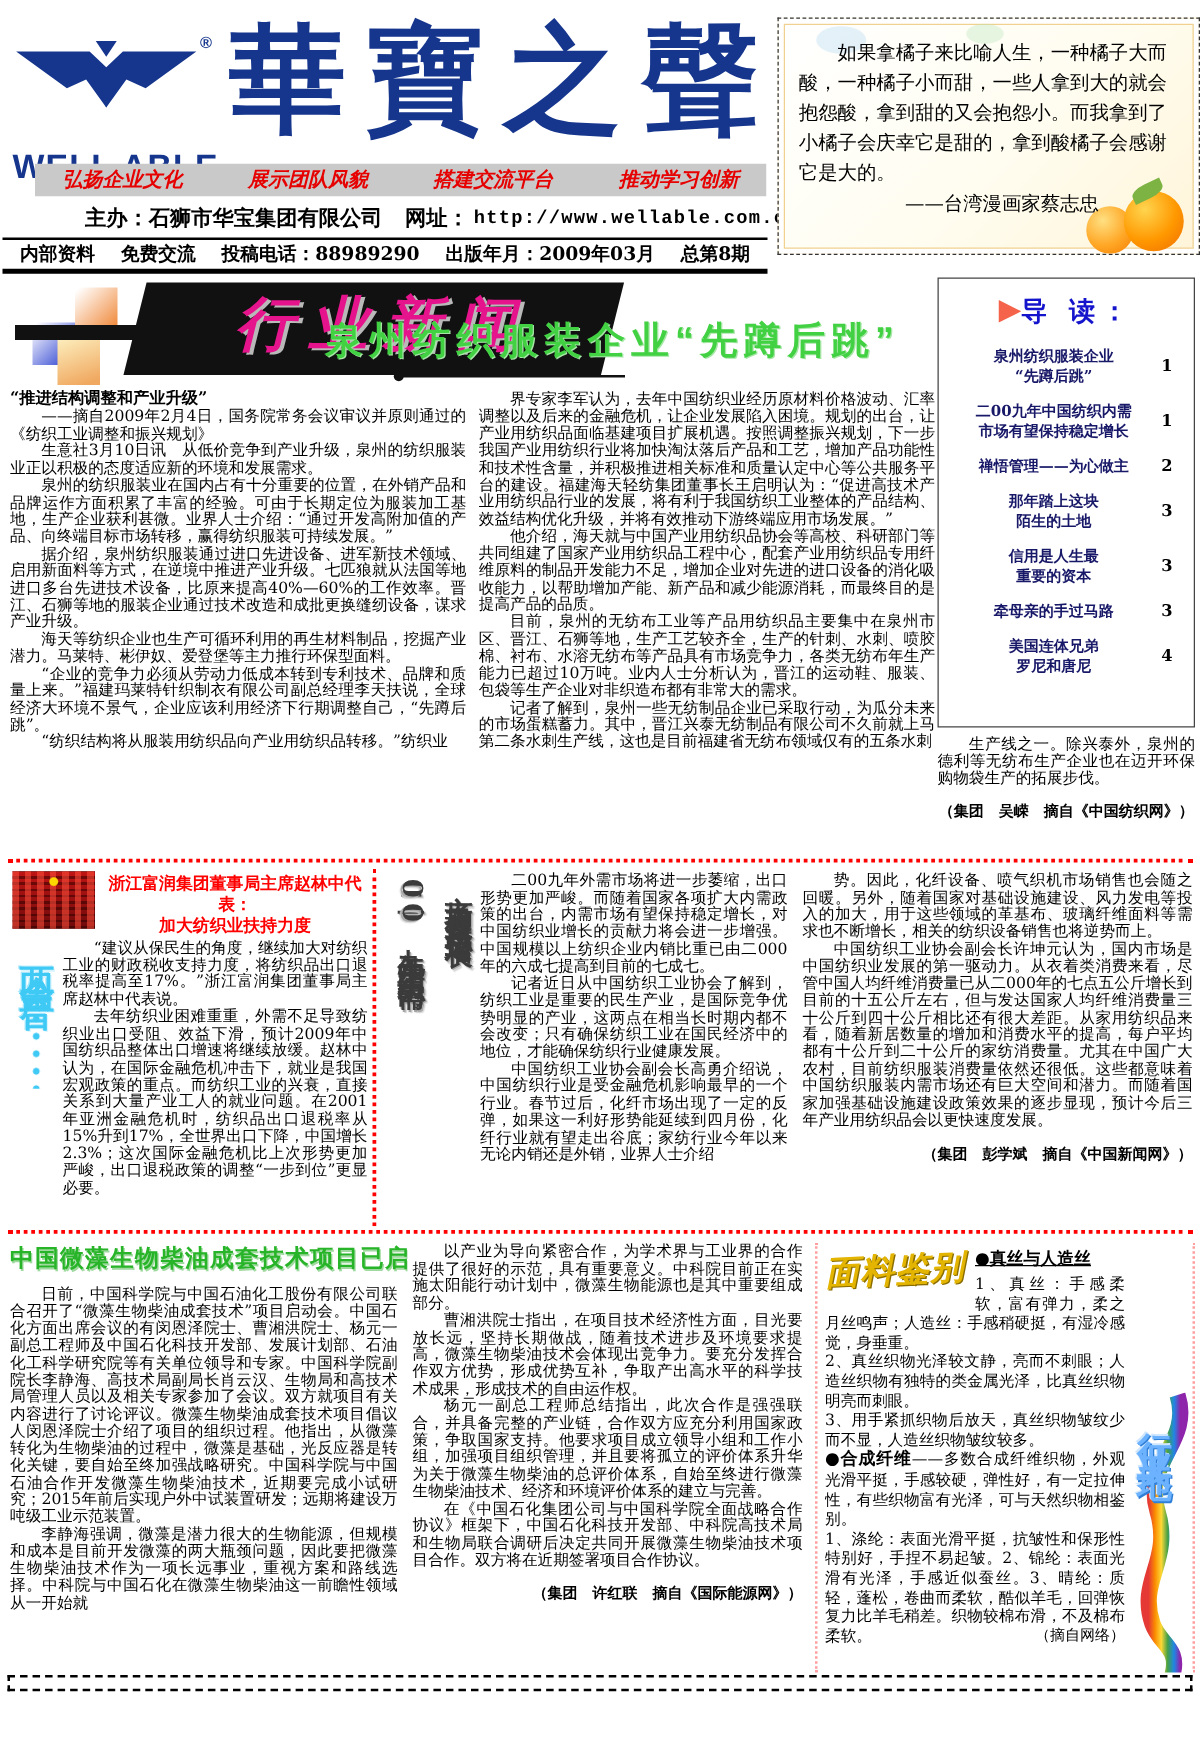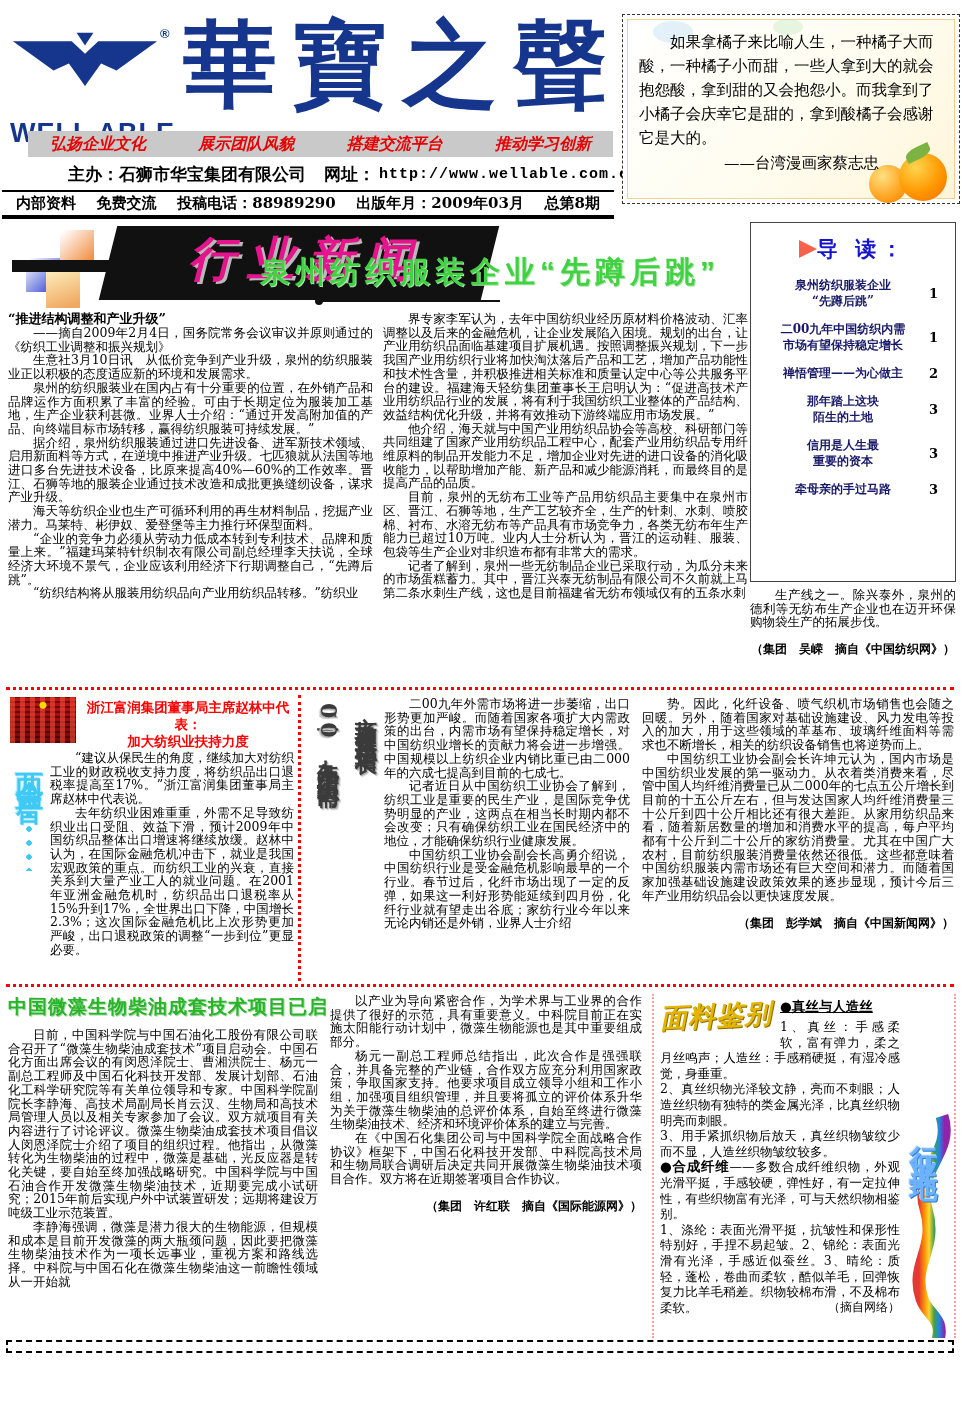--- a/index.html
+++ b/index.html
@@ -247,20 +247,27 @@
           <div>重要的资本</div>
         </div>
       <div class="digest-page">3</div>
     </div>
     <div class="digest-item">
       <div class="digest-lines">
           <div>牵母亲的手过马路</div>
         </div>
       <div class="digest-page">3</div>
     </div>
+    <div class="digest-item">
+      <div class="digest-lines">
+          <div>美国连体兄弟</div>
+          <div>罗尼和唐尼</div>
+        </div>
+      <div class="digest-page">4</div>
+    </div>
   </div>
 
   <div class="col3-rest">
     <div>
         <p class="para">生产线之一。除兴泰外，泉州的德利等无纺布生产企业也在迈开环保购物袋生产的拓展步伐。</p>
       </div>
     <div class="attr">（集团　吴嵘　摘自《中国纺织网》）</div>
   </div>
 
   <div class="red-divider" id="divider1"></div>
@@ -308,20 +315,21 @@
     <div class="s3col1">
       <div class="algae-title">中国微藻生物柴油成套技术项目已启动</div>
       <div>
           <p class="para">日前，中国科学院与中国石油化工股份有限公司联合召开了“微藻生物柴油成套技术”项目启动会。中国石化方面出席会议的有闵恩泽院士、曹湘洪院士、杨元一副总工程师及中国石化科技开发部、发展计划部、石油化工科学研究院等有关单位领导和专家。中国科学院副院长李静海、高技术局副局长肖云汉、生物局和高技术局管理人员以及相关专家参加了会议。双方就项目有关内容进行了讨论评议。微藻生物柴油成套技术项目倡议人闵恩泽院士介绍了项目的组织过程。他指出，从微藻转化为生物柴油的过程中，微藻是基础，光反应器是转化关键，要自始至终加强战略研究。中国科学院与中国石油合作开发微藻生物柴油技术，近期要完成小试研究；2015年前后实现户外中试装置研发；远期将建设万吨级工业示范装置。</p>
           <p class="para">李静海强调，微藻是潜力很大的生物能源，但规模和成本是目前开发微藻的两大瓶颈问题，因此要把微藻生物柴油技术作为一项长远事业，重视方案和路线选择。中科院与中国石化在微藻生物柴油这一前瞻性领域从一开始就</p>
         </div>
     </div>
     <div class="s3col2">
       <div>
           <p class="para">以产业为导向紧密合作，为学术界与工业界的合作提供了很好的示范，具有重要意义。中科院目前正在实施太阳能行动计划中，微藻生物能源也是其中重要组成部分。</p>
+          <p class="para">曹湘洪院士指出，在项目技术经济性方面，目光要放长远，坚持长期做战，随着技术进步及环境要求提高，微藻生物柴油技术会体现出竞争力。要充分发挥合作双方优势，形成优势互补，争取产出高水平的科学技术成果，形成技术的自由运作权。</p>
           <p class="para">杨元一副总工程师总结指出，此次合作是强强联合，并具备完整的产业链，合作双方应充分利用国家政策，争取国家支持。他要求项目成立领导小组和工作小组，加强项目组织管理，并且要将孤立的评价体系升华为关于微藻生物柴油的总评价体系，自始至终进行微藻生物柴油技术、经济和环境评价体系的建立与完善。</p>
           <p class="para">在《中国石化集团公司与中国科学院全面战略合作协议》框架下，中国石化科技开发部、中科院高技术局和生物局联合调研后决定共同开展微藻生物柴油技术项目合作。双方将在近期签署项目合作协议。</p>
         </div>
       <div class="attr right">（集团　许红联　摘自《国际能源网》）</div>
     </div>
     <div class="s3col3">
       <div class="fabric-main">
         <span class="fabric-title">面料鉴别</span>
         <div class="fabric-sub">●真丝与人造丝</div>
         <div>

